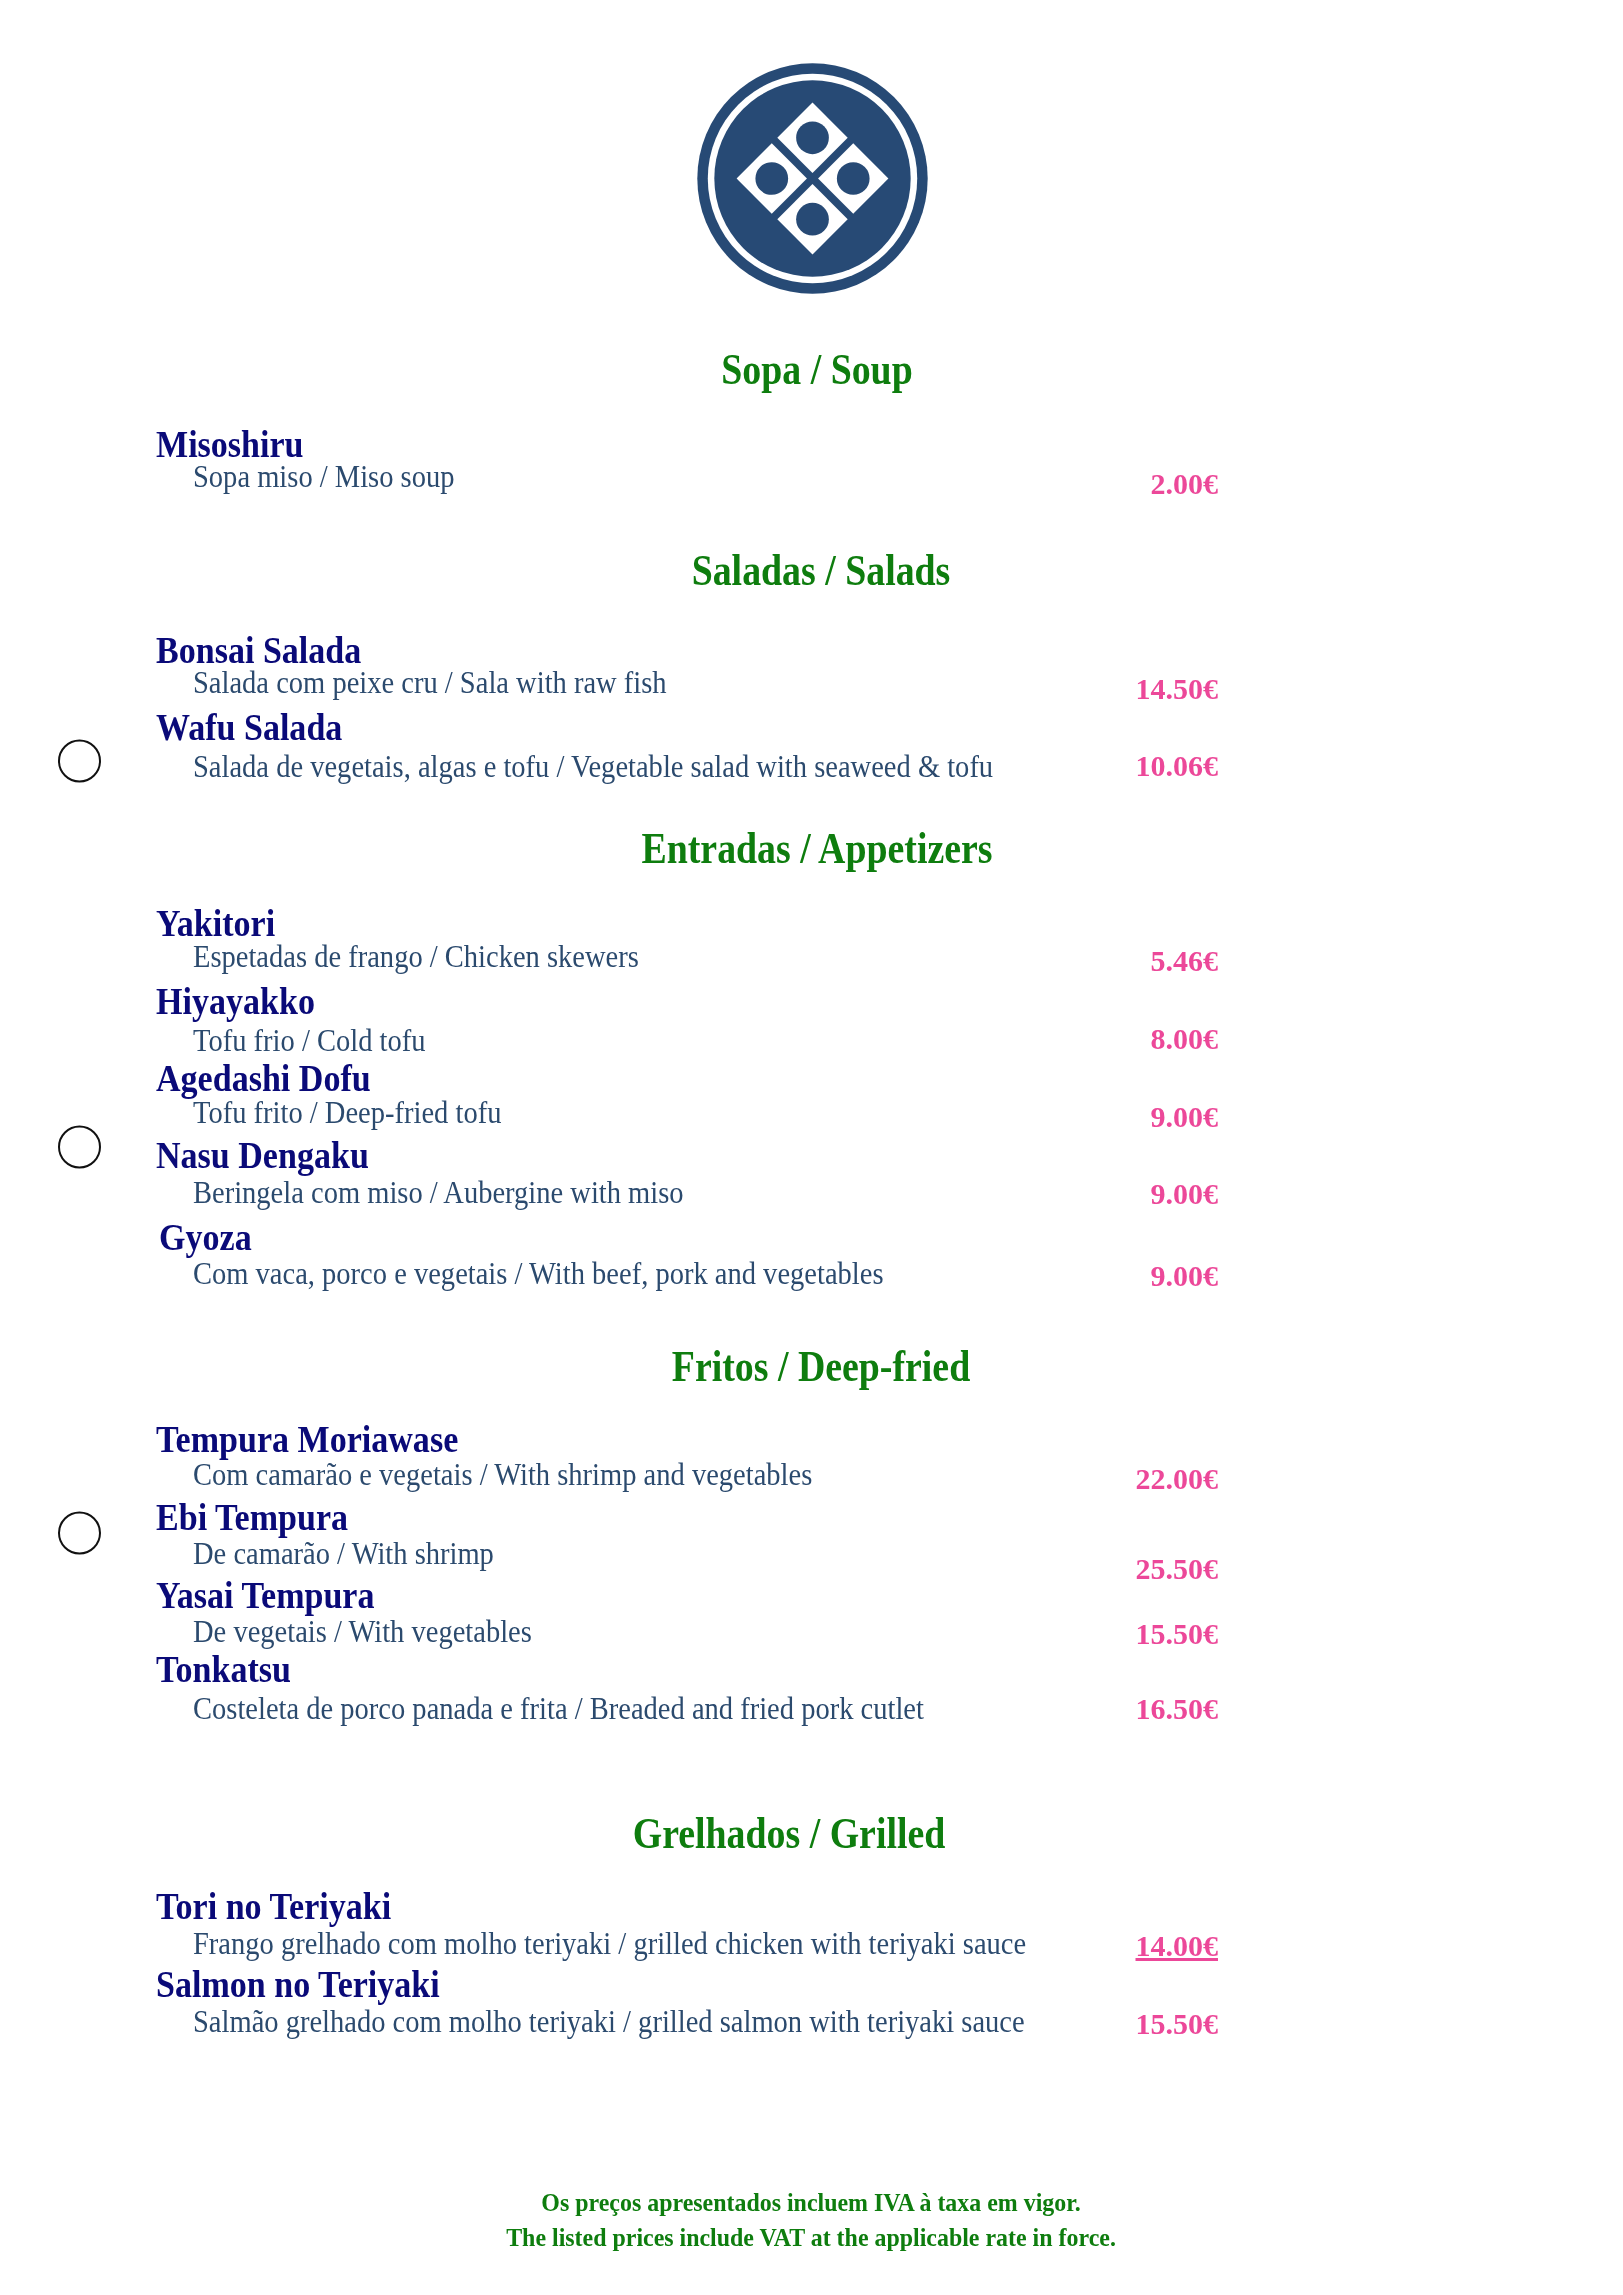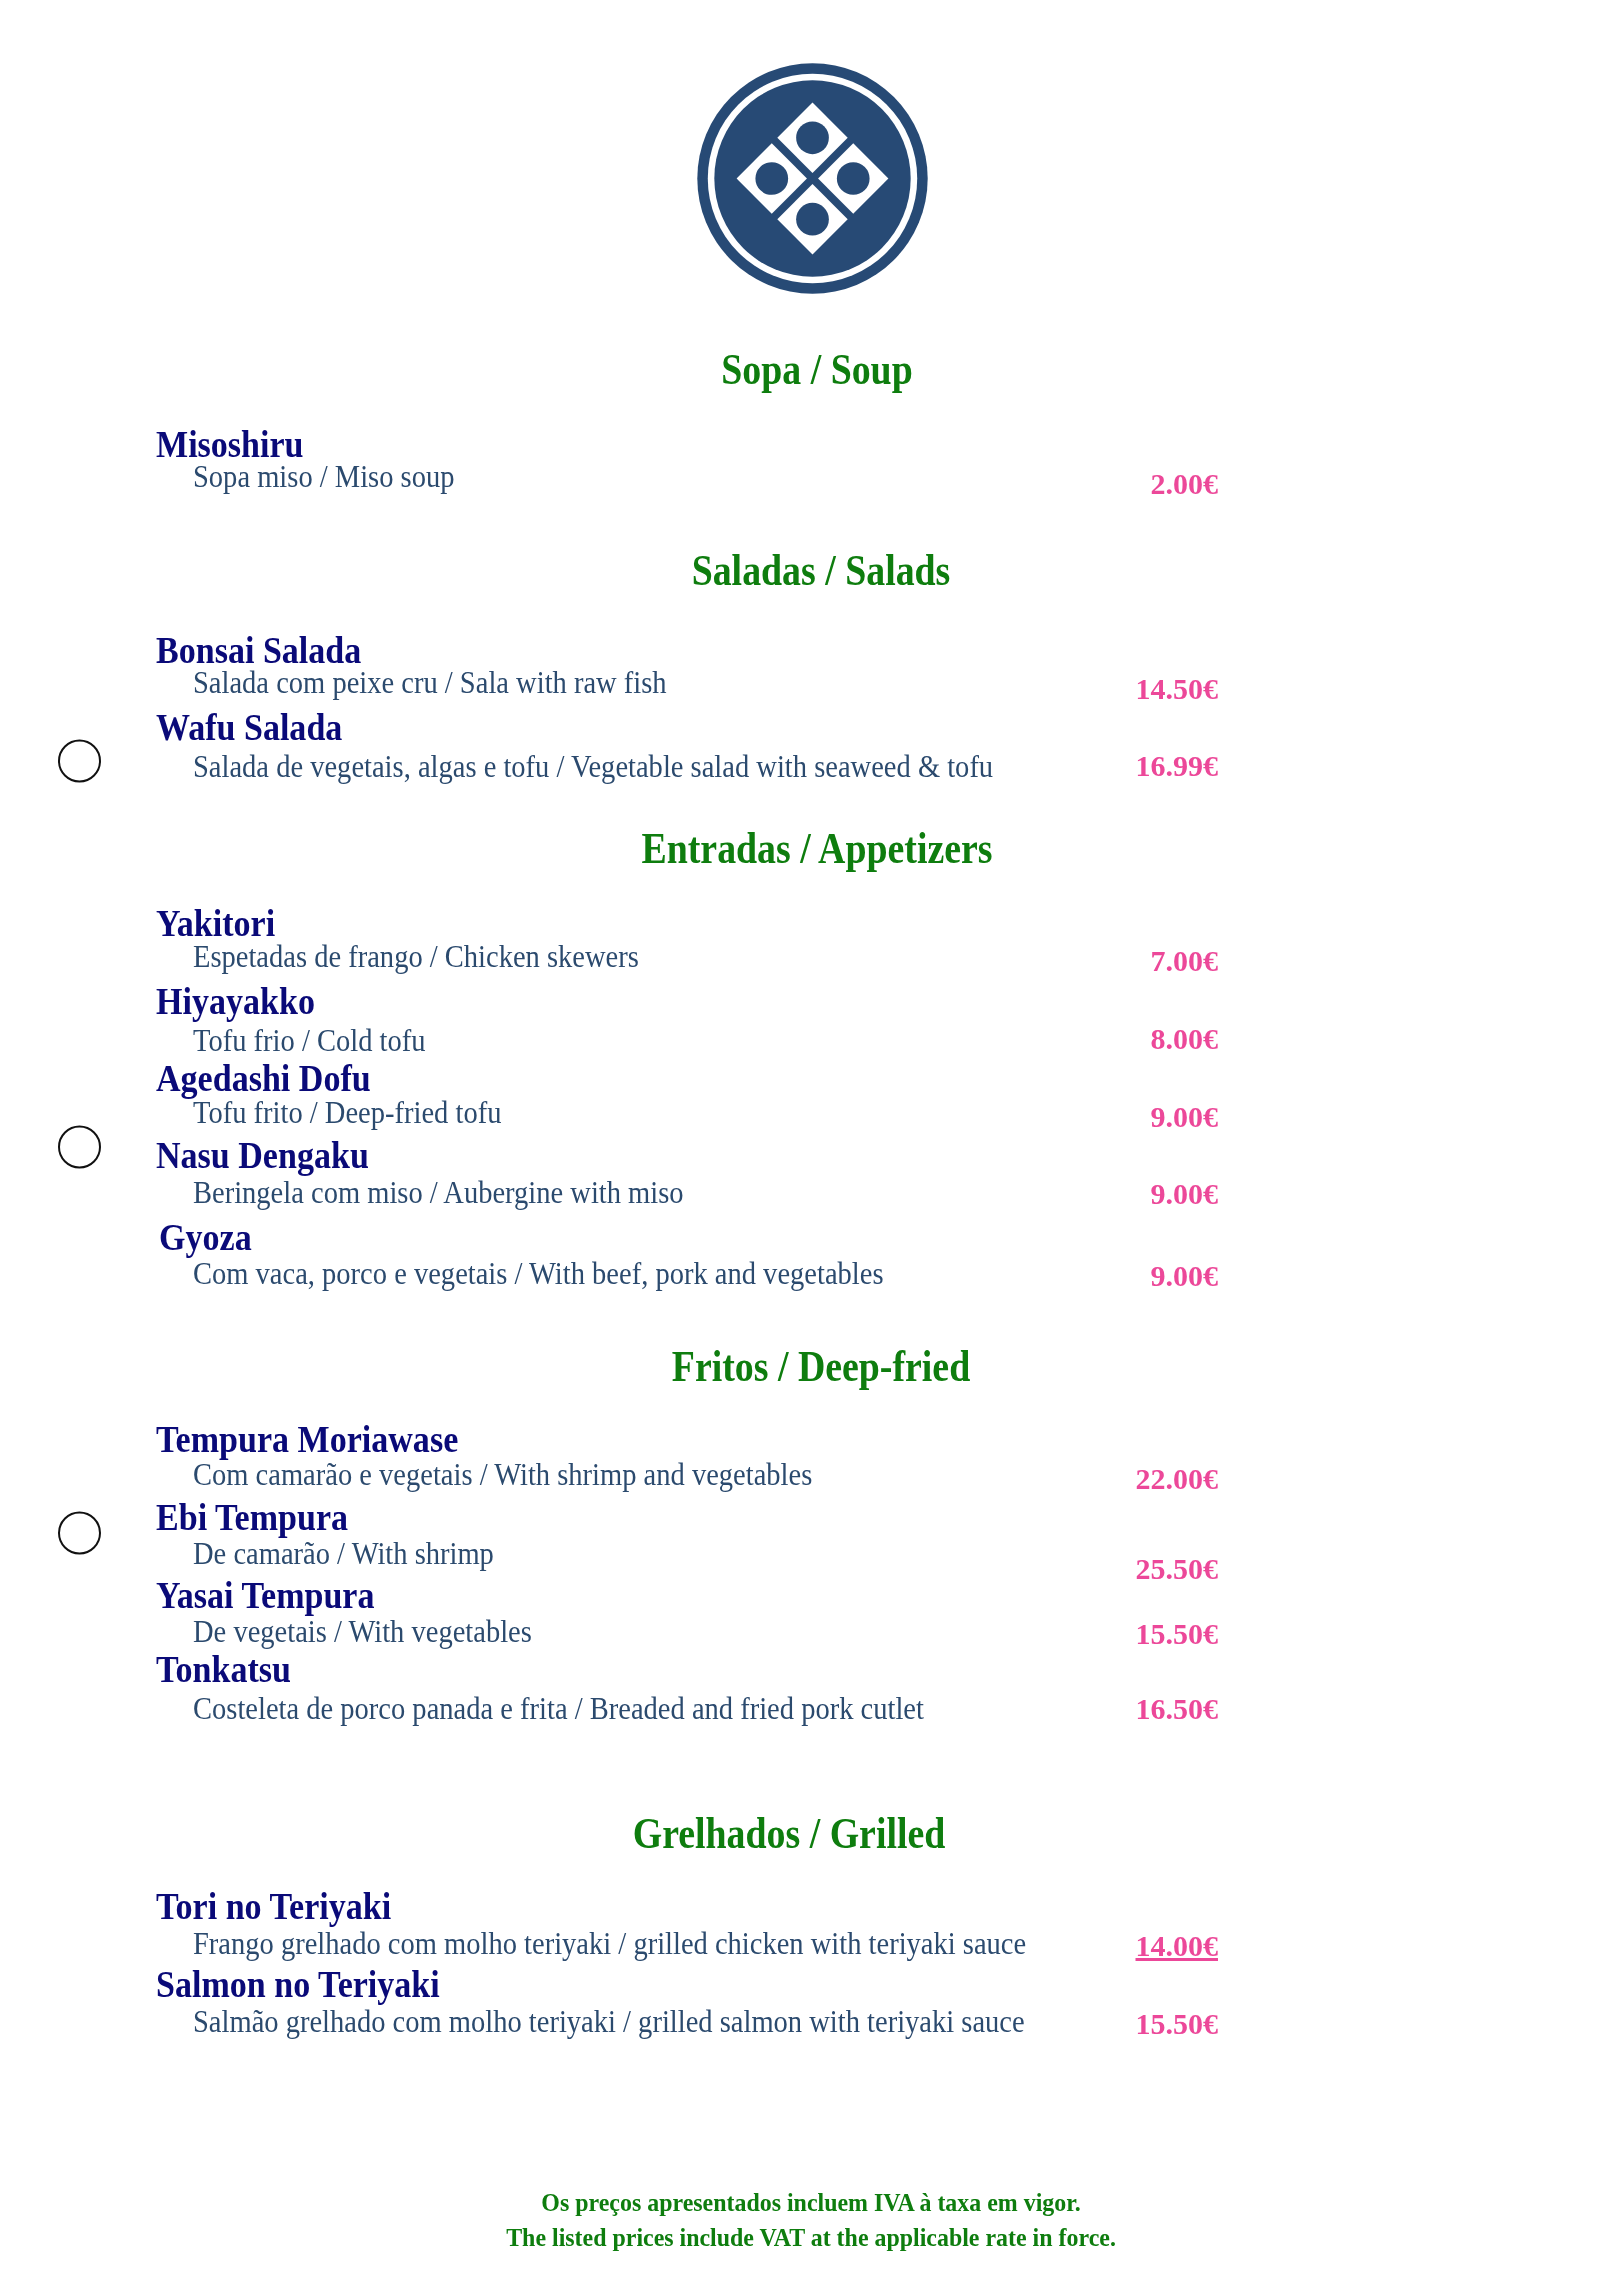--- a/index.html
+++ b/index.html
@@ -64,26 +64,26 @@
   <div class="abs item-name" style="top:444px;">Misoshiru</div>
   <div class="abs item-desc" style="top:476px;">Sopa miso / Miso soup</div>
   <div class="abs item-price" style="top:484px;">2.00€</div>
 
   <div class="abs heading" style="left:821px; top:571px;">Saladas / Salads</div>
   <div class="abs item-name" style="top:650px;">Bonsai Salada</div>
   <div class="abs item-desc" style="top:682px;">Salada com peixe cru / Sala with raw fish</div>
   <div class="abs item-price" style="top:689px;">14.50€</div>
   <div class="abs item-name" style="top:727px;">Wafu Salada</div>
   <div class="abs item-desc" style="top:766px;">Salada de vegetais, algas e tofu / Vegetable salad with seaweed &amp; tofu</div>
-  <div class="abs item-price" style="top:766px;">16.99€</div>
+  <div class="abs item-price" style="top:766px;">10.06€</div>
 
   <div class="abs heading" style="left:817px; top:849px;">Entradas / Appetizers</div>
   <div class="abs item-name" style="top:923px;">Yakitori</div>
   <div class="abs item-desc" style="top:956px;">Espetadas de frango / Chicken skewers</div>
-  <div class="abs item-price" style="top:961px;">7.00€</div>
+  <div class="abs item-price" style="top:961px;">5.46€</div>
   <div class="abs item-name" style="top:1001px;">Hiyayakko</div>
   <div class="abs item-desc" style="top:1040px;">Tofu frio / Cold tofu</div>
   <div class="abs item-price" style="top:1039px;">8.00€</div>
   <div class="abs item-name" style="top:1078px;">Agedashi Dofu</div>
   <div class="abs item-desc" style="top:1112px;">Tofu frito / Deep-fried tofu</div>
   <div class="abs item-price" style="top:1117px;">9.00€</div>
   <div class="abs item-name" style="top:1155px;">Nasu Dengaku</div>
   <div class="abs item-desc" style="top:1192px;">Beringela com miso / Aubergine with miso</div>
   <div class="abs item-price" style="top:1194px;">9.00€</div>
   <div class="abs item-name" style="top:1237px; left:159px;">Gyoza</div>

